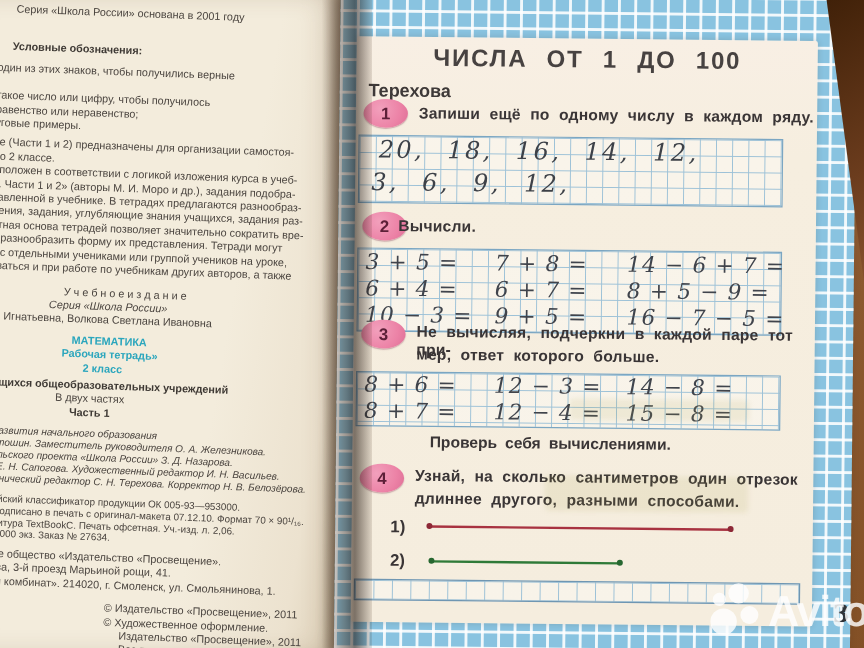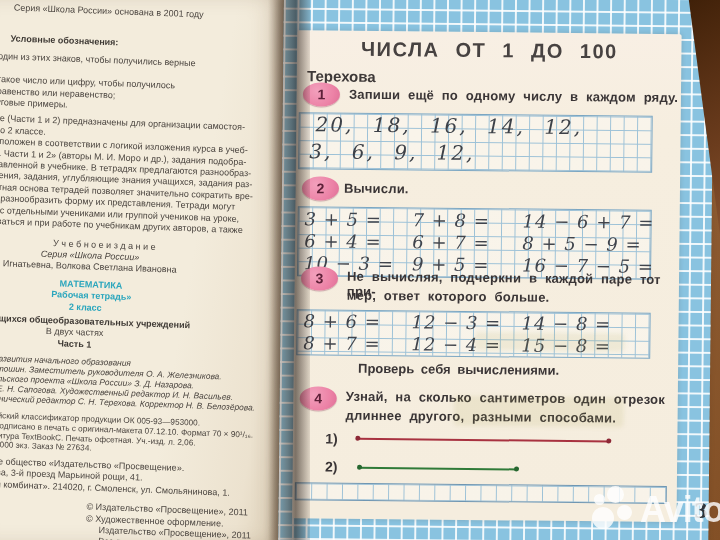--- a/index.html
+++ b/index.html
@@ -133,21 +133,21 @@
       <div class="section">Терехова</div>
 
       <div class="badge" style="left:6px;top:52px;">1</div>
       <div class="task-text" style="left:52px;top:56px;">Запиши ещё по одному числу в каждом ряду.</div>
       <div class="sq" style="left:2px;top:82px;width:352px;height:55px;">
         <div class="hw" style="left:16px;top:-1px;">20, 18, 16, 14, 12,</div>
         <div class="hw" style="left:10px;top:26px;">3, 6, 9, 12,</div>
       </div>
 
       <div class="badge" style="left:6px;top:146px;">2</div>
-      <div class="task-text" style="left:48px;top:150px;">Вычисли.</div>
+      <div class="task-text" style="left:36px;top:150px;">Вычисли.</div>
       <div class="sq" style="left:2px;top:176px;width:352px;height:68px;">
         <div class="eq-row" style="top:1px;">
           <span class="eq c1">3 + 5 =</span>
           <span class="eq c2">7 + 8 =</span>
           <span class="eq c3">14 − 6 + 7 =</span>
         </div>
         <div class="eq-row" style="top:23px;">
           <span class="eq c1">6 + 4 =</span>
           <span class="eq c2">6 + 7 =</span>
           <span class="eq c3">8 + 5 − 9 =</span>

